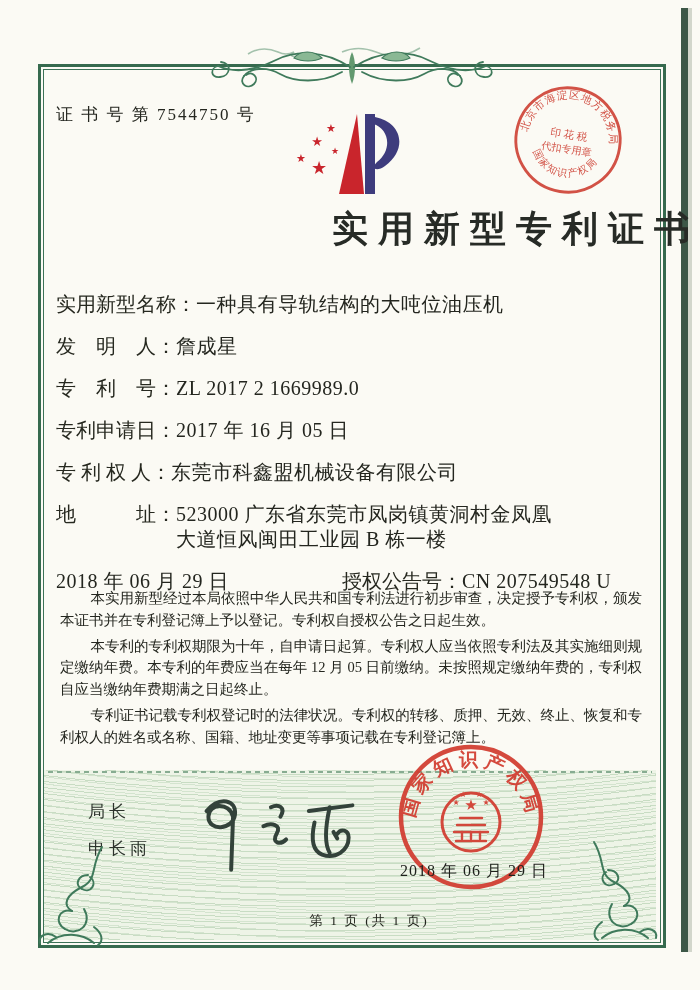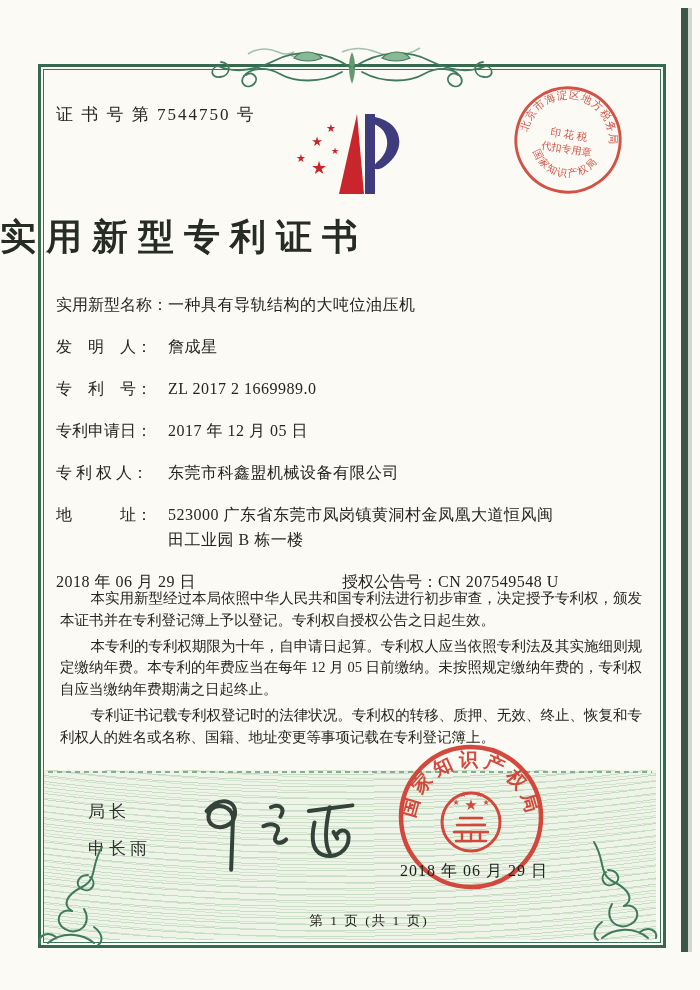--- a/index.html
+++ b/index.html
@@ -21,24 +21,24 @@
          background-color:#eef4e7;
          background-image:
            repeating-radial-gradient(2600px circle at 46% -2300px,#c8dcc3 0 1px,rgba(0,0,0,0) 1px 6px),
            repeating-radial-gradient(3000px circle at 58% -2750px,#d4e4cf 0 1px,rgba(0,0,0,0) 1px 7px);}
   .waves::before{content:"";position:absolute;top:1px;left:4px;right:4px;height:2px;
          background:repeating-linear-gradient(90deg,#87ac91 0 5px,transparent 5px 9px);}
   .corner-flourish{position:absolute;color:#3f7a5b;}
   .corner-right{transform:scaleX(-1);}
   
   .cert-no{position:absolute;left:56px;top:103px;font-size:17px;letter-spacing:2px;}
-  .title{position:absolute;left:0;width:700px;top:213px;text-align:left;
+  .title{position:absolute;left:0;width:700px;top:205px;text-align:right;
          font-size:36px;font-weight:700;letter-spacing:10px;color:#272b26;}
   .fields{position:absolute;left:56px;top:292px;width:568px;}
-  .frow{display:flex;margin-bottom:17px;font-size:16px;line-height:25px;position:relative;}
+  .frow{display:flex;margin-bottom:17px;font-size:20px;line-height:25px;position:relative;}
   .flabel{flex:0 0 112px;white-space:pre;color:#26281f;}
   .fvalue{flex:1;letter-spacing:.5px;}
   .fvalue.addr{max-width:394px;}
   .pair2{position:absolute;left:286px;top:0;display:flex;}
   .pair2 .flabel{flex:0 0 96px;}
   .paras{position:absolute;left:56px;top:584px;width:590px;font-size:14.5px;
          line-height:21.8px;text-align:justify;}
   .paras p{margin:4px;text-indent:2.1em;}
   .signer{position:absolute;left:88px;top:800px;font-size:17px;letter-spacing:4px;
           font-family:Liberation Serif, serif;color:#2c332c;}
@@ -122,21 +122,21 @@
     <div class="frow">
       <span class="flabel">发　明　人：</span>
       <span class="fvalue">詹成星</span>
     </div>
     <div class="frow">
       <span class="flabel">专　利　号：</span>
       <span class="fvalue">ZL 2017 2 1669989.0</span>
     </div>
     <div class="frow">
       <span class="flabel">专利申请日：</span>
-      <span class="fvalue">2017 年 12 月 05 日</span>
+      <span class="fvalue">2017 年 16 月 05 日</span>
     </div>
     <div class="frow">
       <span class="flabel">专 利 权 人：</span>
       <span class="fvalue">东莞市科鑫盟机械设备有限公司</span>
     </div>
     <div class="frow">
       <span class="flabel">地　　　址：</span>
       <span class="fvalue addr">523000 广东省东莞市凤岗镇黄洞村金凤凰大道恒风闽田工业园 B 栋一楼</span>
     </div>
     <div class="frow">

